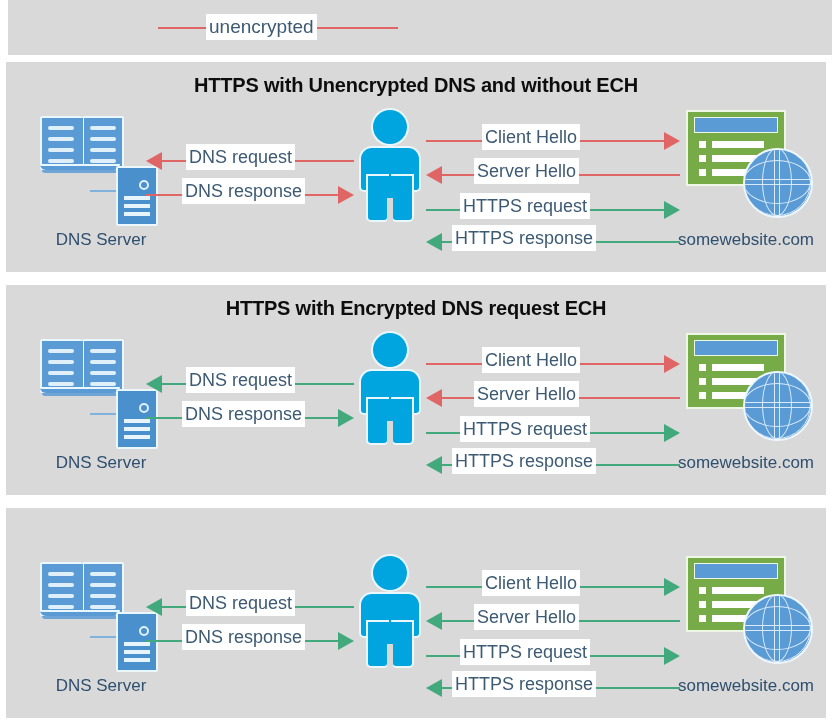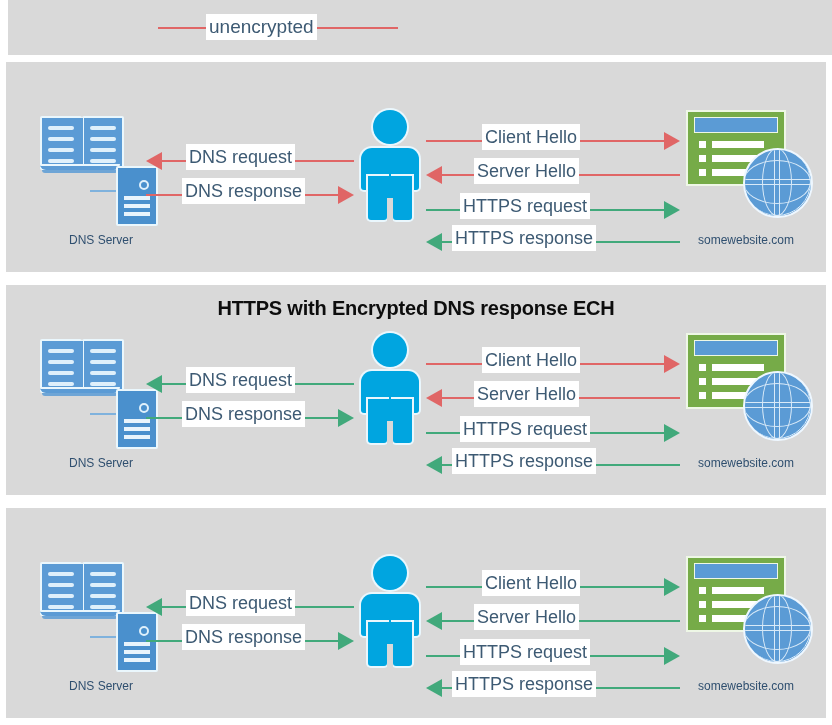--- a/index.html
+++ b/index.html
@@ -35,21 +35,21 @@
   .panel-title{
     position:absolute;left:0;top:12px;width:820px;
     text-align:center;
     font-weight:bold;font-size:20px;color:#0d0d0d;
     letter-spacing:-0.2px;
   }
 
   
   .node-label{
     position:absolute;text-align:center;
-    color:#2f4f6f;font-size:12px;line-height:20px;white-space:nowrap;
+    color:#2f4f6f;font-size:17px;line-height:20px;white-space:nowrap;
   }
 
   
   .flow{position:absolute;height:26px;}
   .flow .line{
     position:absolute;top:12px;height:2px;left:0;right:0;
   }
   .flow .head{
     position:absolute;top:4px;width:0;height:0;
     border-top:9px solid transparent;border-bottom:9px solid transparent;
@@ -160,20 +160,21 @@
 
   <div class="legend-band">
     <div class="legend-item" style="left:150px;width:240px;">
       <div class="legend-rule" style="left:0;width:240px;background:#e06666;"></div>
       <div class="legend-label" style="left:48px;">unencrypted</div>
     </div>
   </div>
 
   <div id="panels-host">
       <div class="panel" style="top:62px;height:210px;">
+        <div class="panel-title">HTTPS with Unencrypted DNS and without ECH</div>
         <div class="dns" style="left:32px;top:52px;width:120px;height:110px;">
           <div class="book">
             <div class="pg l">
               <div class="ln" style="left:6px;top:8px;width:26px;"></div>
               <div class="ln" style="left:6px;top:19px;width:26px;"></div>
               <div class="ln" style="left:6px;top:30px;width:26px;"></div>
               <div class="ln" style="left:6px;top:41px;width:26px;"></div>
             </div>
             <div class="pg r">
               <div class="ln" style="left:6px;top:8px;width:26px;"></div>
@@ -246,21 +247,21 @@
           <div class="head right"></div>
           <div class="cap" style="left:34px;">HTTPS request</div>
         </div>
         <div class="flow" style="left:420px;top:167px;width:254px;color:#41a97b;">
           <div class="line" style="left:16px;right:0;background:#41a97b;"></div>
           <div class="head left"></div>
           <div class="cap" style="left:26px;">HTTPS response</div>
         </div>
       </div>
       <div class="panel" style="top:285px;height:210px;">
-        <div class="panel-title">HTTPS with Encrypted DNS response ECH</div>
+        <div class="panel-title">HTTPS with Encrypted DNS request ECH</div>
         <div class="dns" style="left:32px;top:52px;width:120px;height:110px;">
           <div class="book">
             <div class="pg l">
               <div class="ln" style="left:6px;top:8px;width:26px;"></div>
               <div class="ln" style="left:6px;top:19px;width:26px;"></div>
               <div class="ln" style="left:6px;top:30px;width:26px;"></div>
               <div class="ln" style="left:6px;top:41px;width:26px;"></div>
             </div>
             <div class="pg r">
               <div class="ln" style="left:6px;top:8px;width:26px;"></div>

